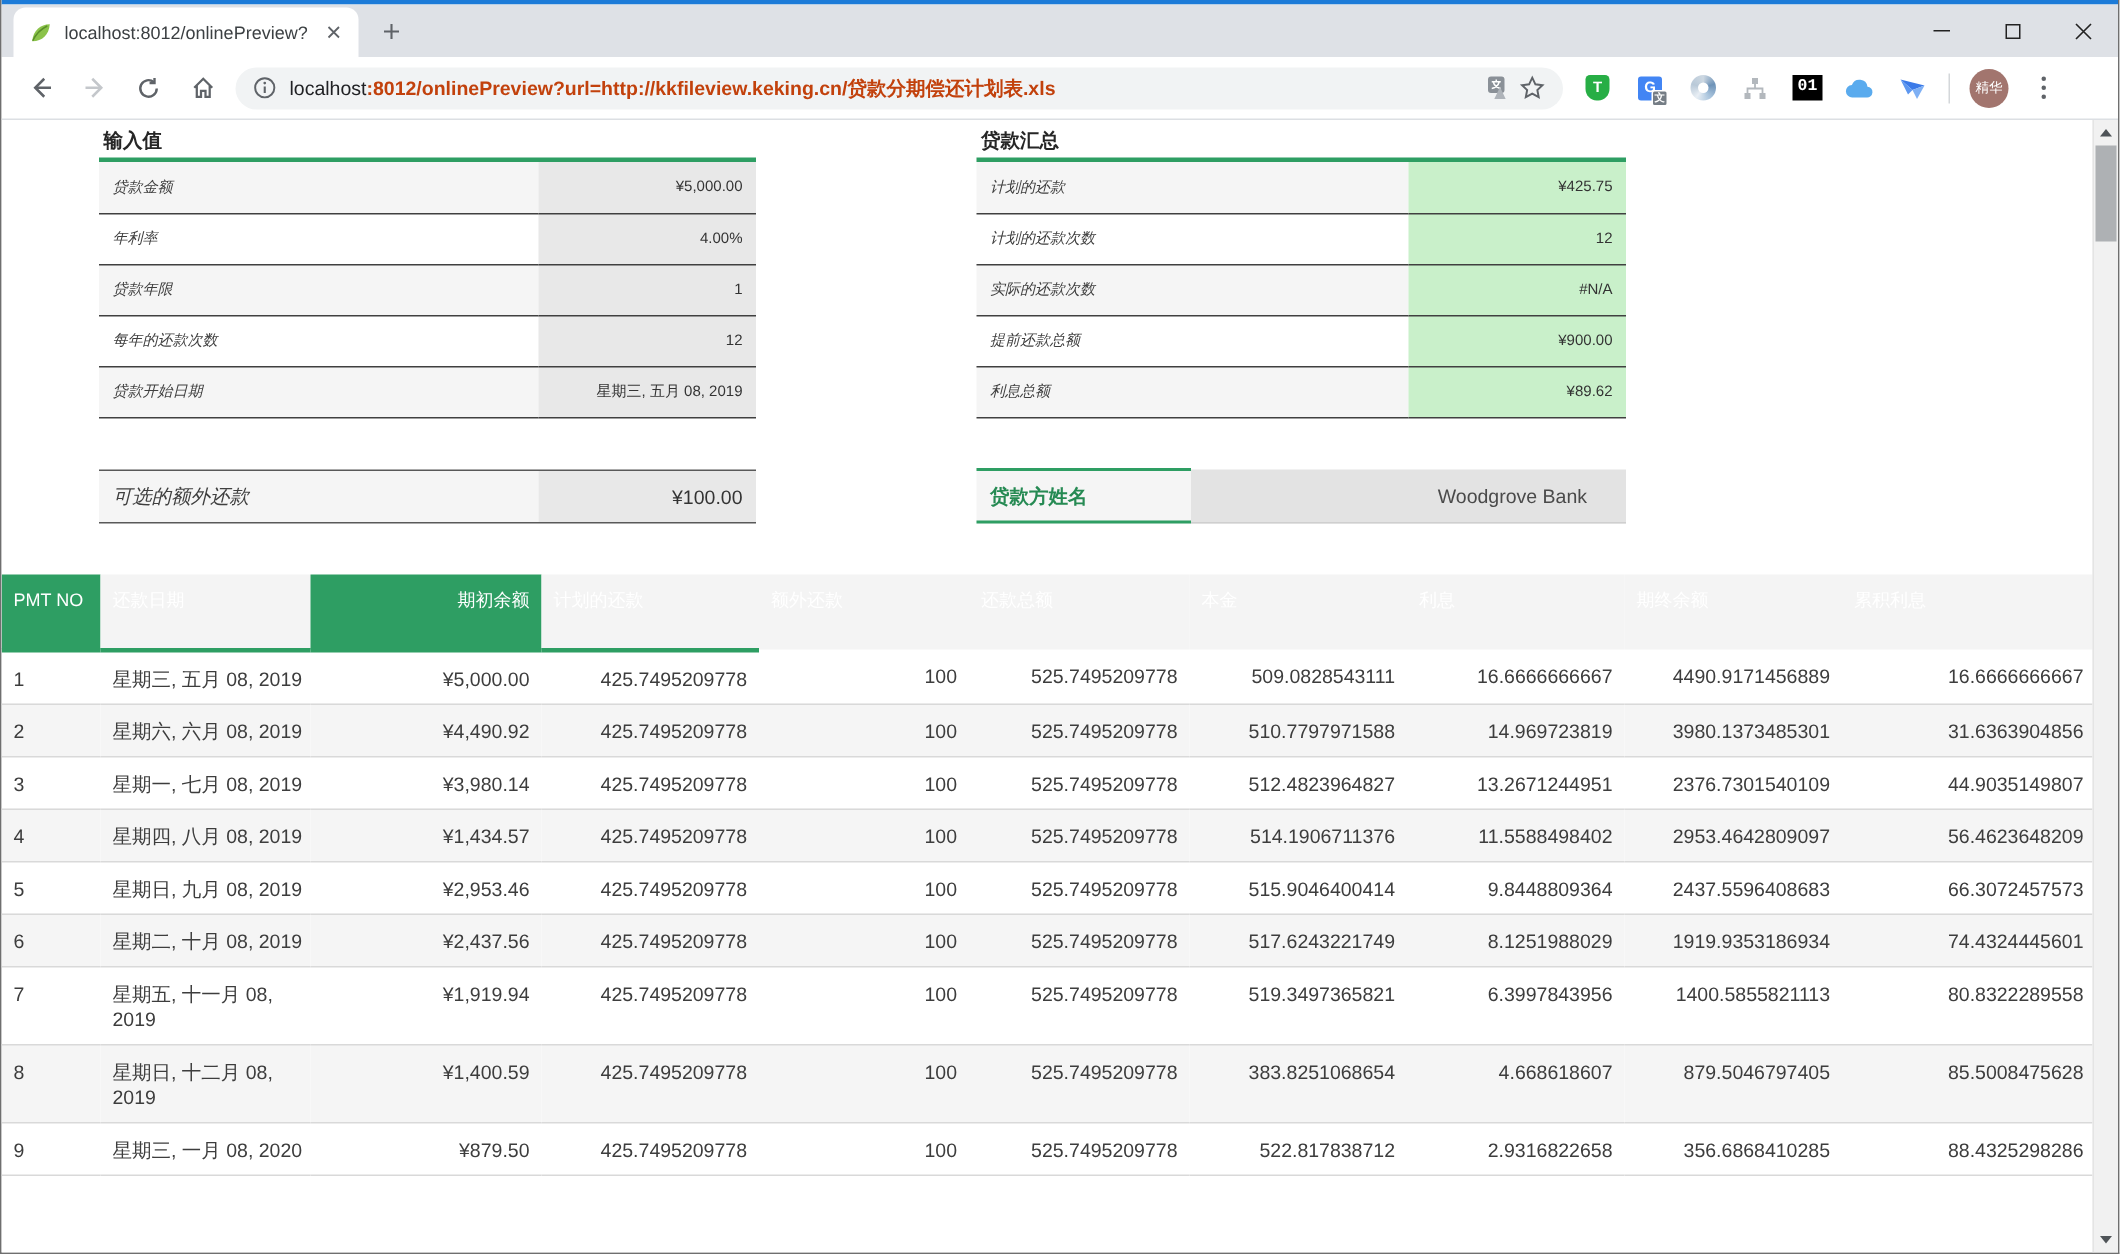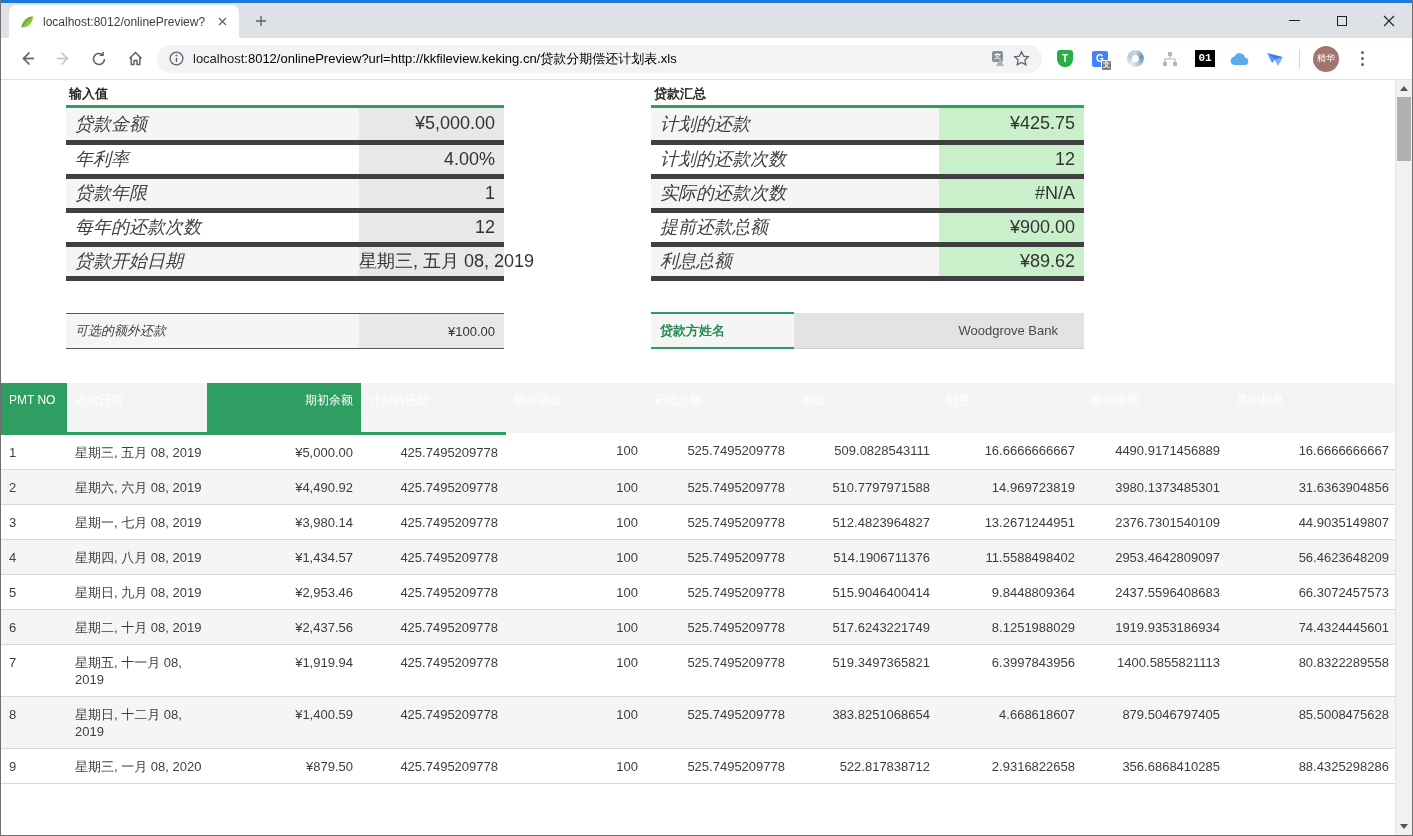--- a/index.html
+++ b/index.html
@@ -33,21 +33,21 @@
     height:42px; background:#fff; display:flex; align-items:center;
     padding:0 10px 0 12px; border-bottom:1px solid #dcdfe3;
   }
   .nav-btn{ width:28px; height:28px; margin-right:8px; display:flex; align-items:center; justify-content:center; border-radius:50%; flex:0 0 auto; }
   .omnibox{
     height:28px; background:#f1f3f4; border-radius:14px; flex:0 0 auto; width:885px;
     display:flex; align-items:center; padding:0 10px 0 12px; margin-right:10px;
   }
   .omni-text{ font-size:13px; margin-left:9px; white-space:nowrap; overflow:hidden; flex:1; }
   .omni-host{ color:#202124; }
-  .omni-rest{ color:#000000; }
+  .omni-rest{ color:#c2410c;font-weight:bold; }
   .ext-area{ display:flex; align-items:center; gap:13px; margin-left:2px; }
   .ext-icon{ width:22px; height:22px; display:flex; align-items:center; justify-content:center; flex:0 0 auto; position:relative; }
   .badge01{ background:#000; color:#fff; font-family:"Liberation Mono","DejaVu Sans Mono",monospace;
             font-size:11px; font-weight:700; padding:3px 3px; line-height:1; letter-spacing:0; }
   .shield{ width:16px; height:17px; background:#27ae45; border-radius:3px 3px 46% 46%;
            display:flex; align-items:center; justify-content:center; color:#fff; font-size:10px; font-weight:700; }
   .swirl{ width:17px; height:17px; border-radius:50%;
           background:conic-gradient(#cdd8e2,#6e93b8,#a9c4dd,#e8eef4,#b9c9d8,#cdd8e2); position:relative; }
   .swirl::after{ content:""; position:absolute; inset:5px; background:#fff; border-radius:50%; }
   .gsquare{ width:16px; height:16px; background:#4285f4; border-radius:2px; color:#fff; font-size:10px; font-weight:700;
@@ -64,21 +64,21 @@
   .content{ position:relative; height:755px; background:#fff; overflow:hidden; }
   .sheet{ position:absolute; left:0; top:0; right:17px; bottom:0; overflow:hidden; }
 
   .summary-area{ position:relative; height:303px; }
   .sum-block{ position:absolute; top:2px; }
   .sum-block.left{ left:65px; width:438px; }
   .sum-block.right{ left:650px; width:433px; }
   .sum-title{ height:26px; line-height:24px; font-size:13px; font-weight:700; color:#262626;
               border-bottom:3px solid #2e9e63; padding-left:3px; }
   table.sum-table{ border-collapse:collapse; table-layout:fixed; width:100%; }
-  table.sum-table td{ height:34px; border-bottom:5px solid #404040; font-size:18px; vertical-align:middle;margin-top:40px; }
+  table.sum-table td{ height:34px; border-bottom:1px solid #404040; font-size:10px; vertical-align:middle;margin-top:40px; }
   td.lbl{ font-style:italic; color:#3f3f3f; padding-left:9px; }
   td.val{ text-align:right; padding-right:9px; background:#e8e8e8; color:#333; white-space:nowrap; }
   td.val.green{ background:#c9f0ca; }
   tr.stripe{ background:#f5f5f5; }
 
   .single-row{ position:absolute; display:flex; font-size:13px; }
   .extra-row{ left:65px; top:233px; width:438px; border-top:1px solid #595959; border-bottom:1px solid #595959; height:36px; }
   .extra-row .x-lbl{ width:293px; font-style:italic; color:#3f3f3f; padding-left:9px; background:#f5f5f5; display:flex; align-items:center; }
   .extra-row .x-val{ width:145px; background:#e8e8e8; color:#333; display:flex; align-items:center; justify-content:flex-end; padding-right:9px; }
   .lender-row{ left:650px; top:232px; width:433px; height:37px; }

